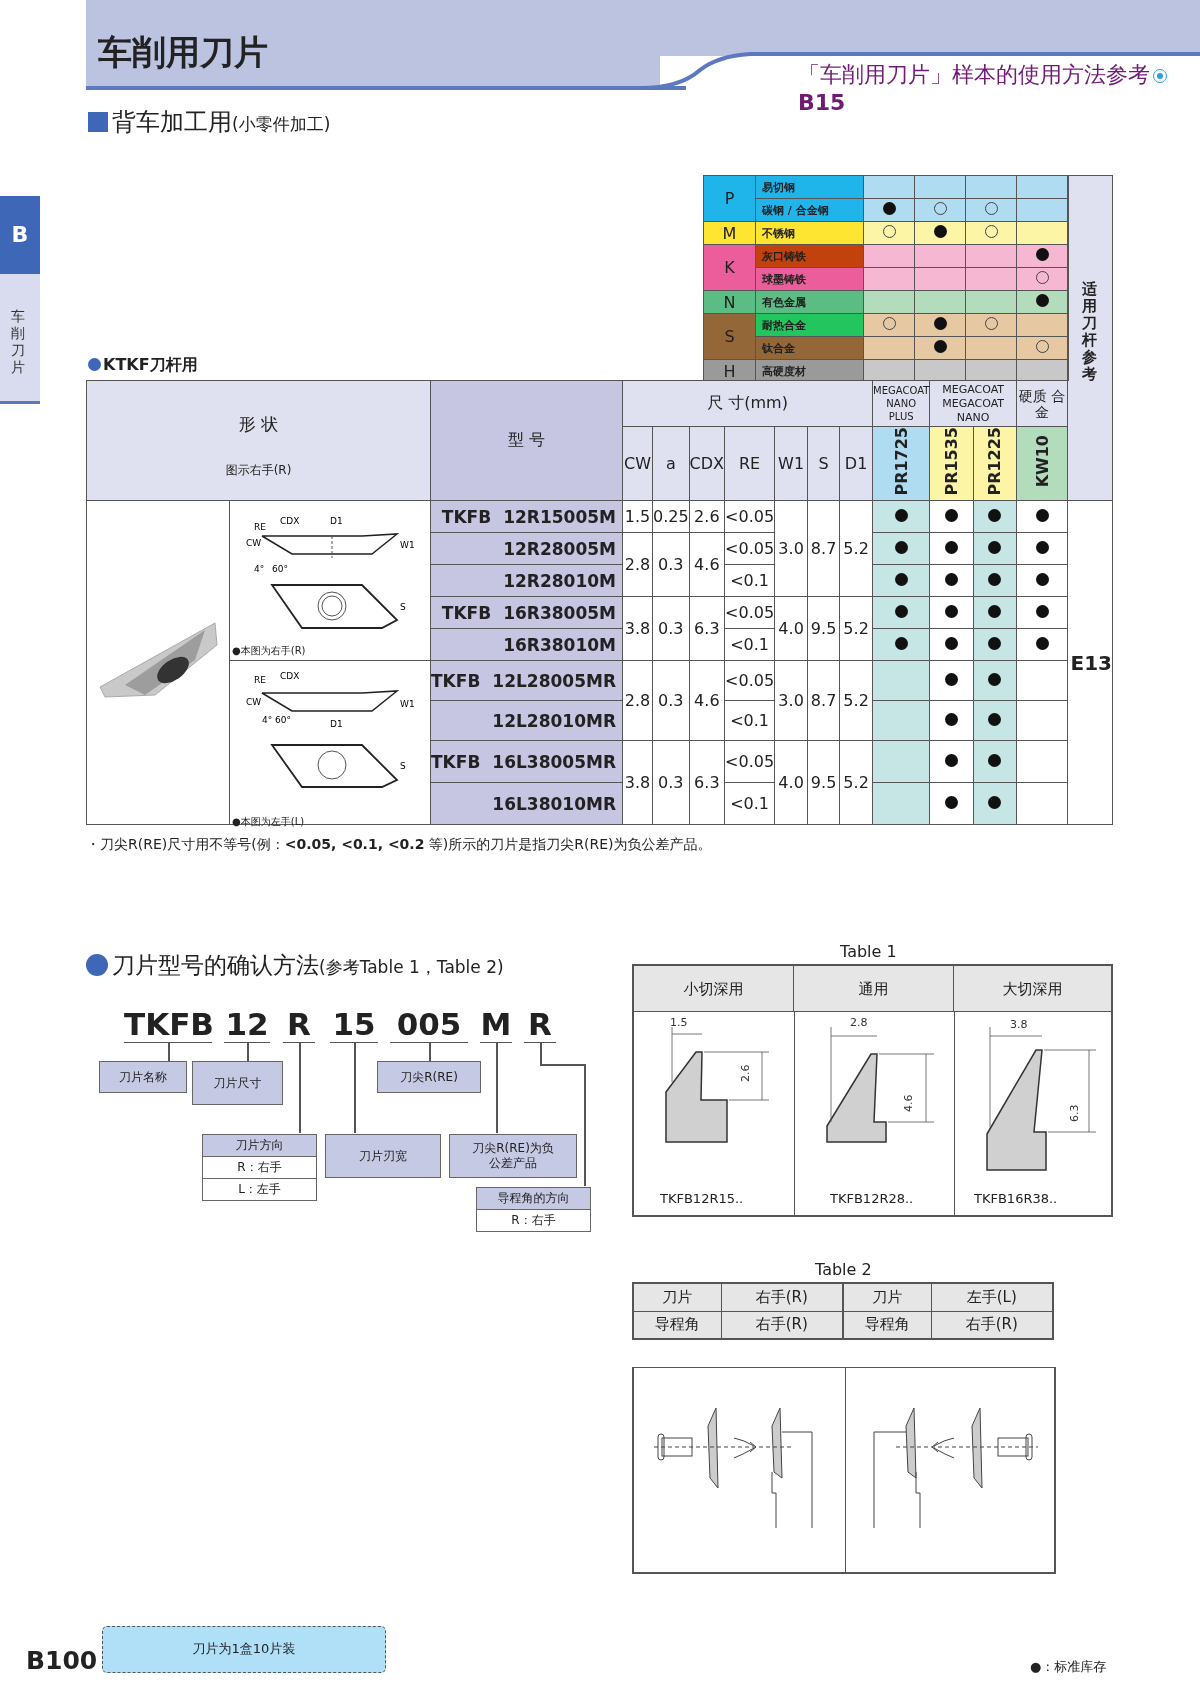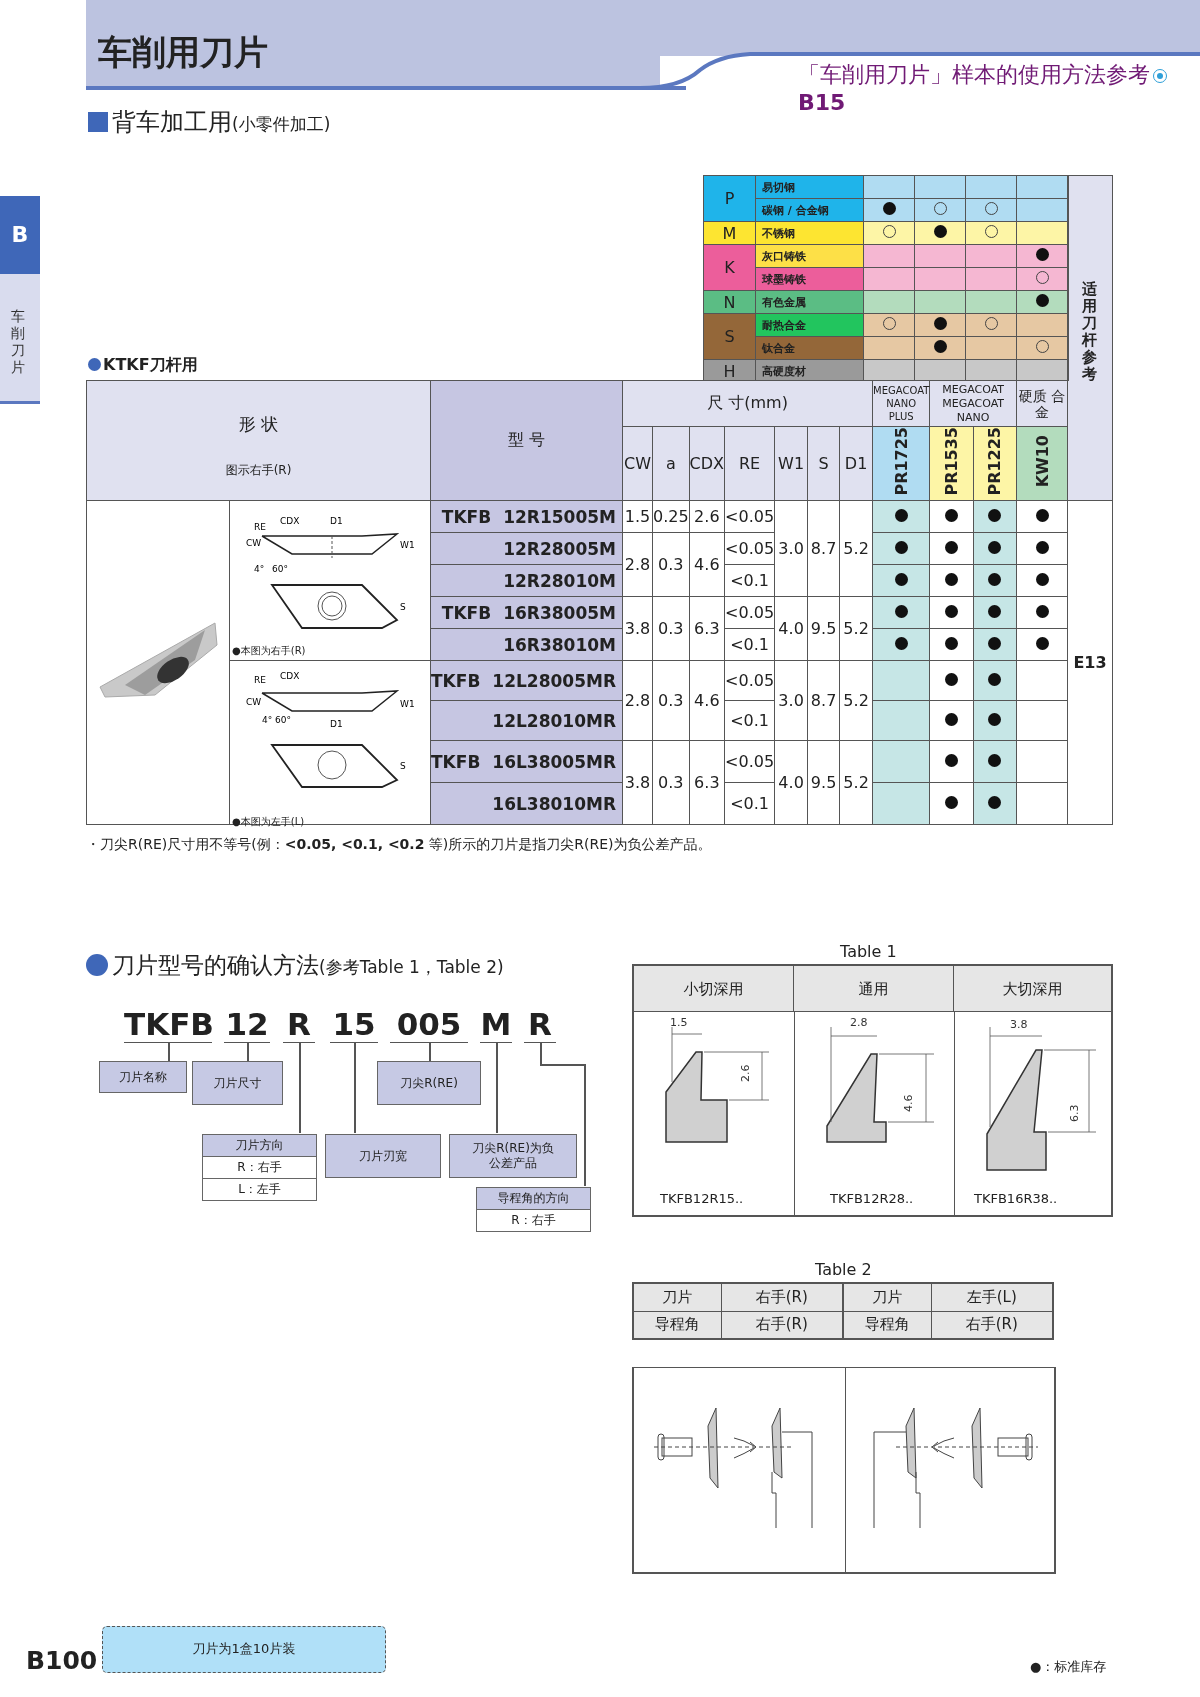--- a/index.html
+++ b/index.html
@@ -102,21 +102,21 @@
       <tr>
         <td class="g" rowspan="1" style="background: rgb(253, 229, 49);">M</td>
         <td class="n" style="background: rgb(253, 229, 49);">不锈钢</td>
         <td class="c" style="background: rgb(253, 245, 166);"><span class="ho"></span></td>
         <td class="c" style="background: rgb(253, 245, 166);"><span class="bdot"></span></td>
         <td class="c" style="background: rgb(253, 245, 166);"><span class="ho"></span></td>
         <td class="c" style="background: rgb(253, 245, 166);"></td>
       </tr>
       <tr>
         <td class="g" rowspan="2" style="background: rgb(236, 94, 155);">K</td>
-        <td class="n" style="background: #fde047;">灰口铸铁</td>
+        <td class="n" style="background: #c2410c;">灰口铸铁</td>
         <td class="c" style="background: rgb(245, 183, 210);"></td>
         <td class="c" style="background: rgb(245, 183, 210);"></td>
         <td class="c" style="background: rgb(245, 183, 210);"></td>
         <td class="c" style="background: rgb(245, 183, 210);"><span class="bdot"></span></td>
       </tr>
       <tr>
         <td class="n" style="background: rgb(236, 94, 155);">球墨铸铁</td>
         <td class="c" style="background: rgb(245, 183, 210);"></td>
         <td class="c" style="background: rgb(245, 183, 210);"></td>
         <td class="c" style="background: rgb(245, 183, 210);"></td>
@@ -196,21 +196,21 @@
         <td rowspan="1">0.25</td>
         <td rowspan="1">2.6</td>
         <td>&lt;0.05</td>
         <td rowspan="3">3.0</td>
         <td rowspan="3">8.7</td>
         <td rowspan="3">5.2</td>
         <td class="tealc"><span class="bdot"></span></td>
         <td><span class="bdot"></span></td>
         <td class="tealc"><span class="bdot"></span></td>
         <td><span class="bdot"></span></td>
-        <td rowspan="9" style="font-weight: bold; font-size: 16px;">E13</td>
+        <td rowspan="9" style="font-weight: bold; font-size: 20px; text-align: right;">E13</td>
       </tr>
       <tr style="height: 32px;">
         <td class="model"><span>12R28005M</span></td>
         <td rowspan="2">2.8</td>
         <td rowspan="2">0.3</td>
         <td rowspan="2">4.6</td>
         <td>&lt;0.05</td>
         <td class="tealc"><span class="bdot"></span></td>
         <td><span class="bdot"></span></td>
         <td class="tealc"><span class="bdot"></span></td>
@@ -346,21 +346,21 @@
 <div class="abs ln" style="left:299px;top:1043px;width:1.5px;height:90px"></div>
 <div class="abs ln" style="left:354px;top:1043px;width:1.5px;height:90px"></div>
 <div class="abs ln" style="left:429px;top:1043px;width:1.5px;height:18px"></div>
 <div class="abs ln" style="left:496px;top:1043px;width:1.5px;height:90px"></div>
 <div class="abs ln" style="left:540px;top:1043px;width:1.5px;height:22px"></div>
 <div class="abs ln" style="left:540px;top:1064px;width:45px;height:1.5px"></div>
 <div class="abs ln" style="left:584px;top:1064px;width:1.5px;height:122px"></div>
 
 <div class="abs box" style="left:99px;top:1061px;width:88px;height:32px">刀片名称</div>
 <div class="abs box" style="left:192px;top:1061px;width:91px;height:44px">刀片尺寸</div>
-<div class="abs box" style="left:377px;top:1061px;width:104px;height:44px">刀尖R(RE)</div>
+<div class="abs box" style="left:377px;top:1061px;width:104px;height:32px">刀尖R(RE)</div>
 <div class="abs box" style="left:202px;top:1134px;width:115px;height:23px">刀片方向</div>
 <div class="abs sub" style="left:202px;top:1157px;width:115px">R：右手</div>
 <div class="abs sub" style="left:202px;top:1179px;width:115px">L：左手</div>
 <div class="abs box" style="left:325px;top:1134px;width:116px;height:44px">刀片刃宽</div>
 <div class="abs box" style="left:449px;top:1134px;width:128px;height:44px;padding:0 20px">刀尖R(RE)为负公差产品</div>
 <div class="abs box" style="left:476px;top:1187px;width:115px;height:23px">导程角的方向</div>
 <div class="abs sub" style="left:476px;top:1210px;width:115px">R：右手</div>
 
 <div class="abs t1cap">Table 1</div>
 <div class="abs t1">

